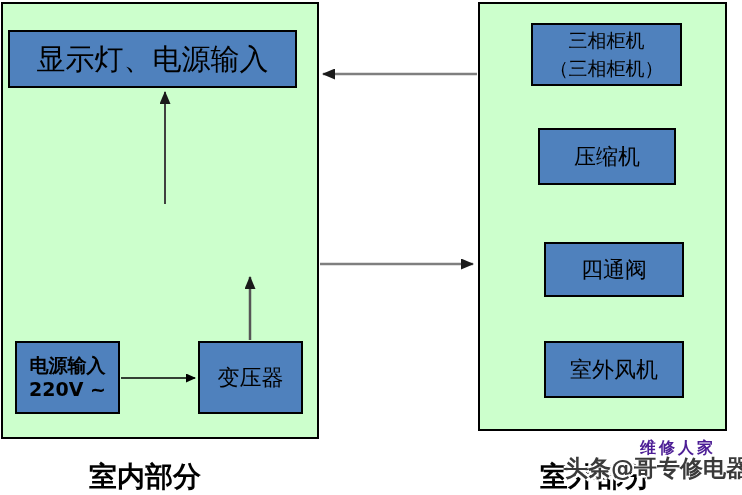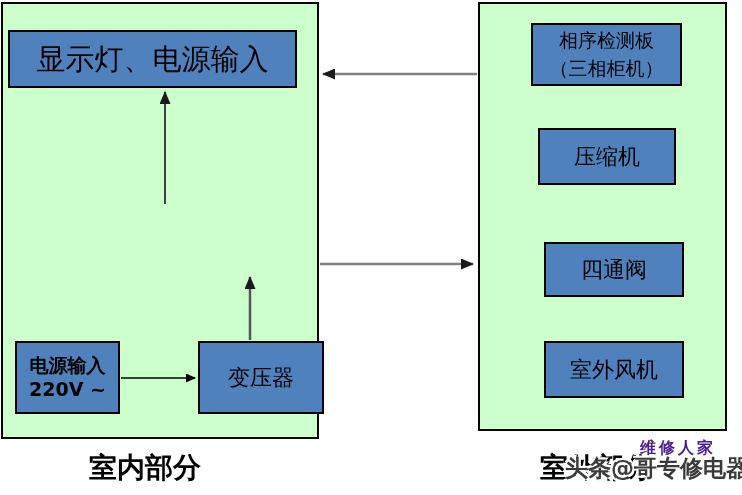--- a/index.html
+++ b/index.html
@@ -27,32 +27,33 @@
     flex-direction:column;
     align-items:center;
     justify-content:center;
     color:#000000;
     text-align:center;
     line-height:1.25;
   }
   .box-display   {left:8px;  top:30px;  width:289px; height:58px; font-size:29px; font-family:"DejaVu Serif",serif;}
   .box-mainboard {left:32px; top:204px; width:269px; height:69px; font-size:29px; font-family:"DejaVu Serif",serif;}
   .box-power     {left:15px; top:341px; width:105px; height:73px; font-size:19px; font-weight:bold;}
-  .box-transformer{left:198px;top:341px;width:126px; height:73px; font-size:22px; font-family:"DejaVu Serif",serif;}
+  .box-transformer{left:198px;top:341px;width:105px; height:73px; font-size:22px; font-family:"DejaVu Serif",serif;}
   .box-phase     {left:531px;top:23px;  width:151px; height:63px; font-size:19px; font-family:"DejaVu Serif",serif; line-height:1.45;}
   .box-compressor{left:538px;top:128px; width:138px; height:57px; font-size:22px; font-family:"DejaVu Serif",serif;}
   .box-valve     {left:544px;top:242px; width:140px; height:55px; font-size:22px; font-family:"DejaVu Serif",serif;}
   .box-fan       {left:544px;top:341px; width:140px; height:57px; font-size:22px; font-family:"DejaVu Serif",serif;}
   .caption{
     position:absolute;
     font-family:"DejaVu Serif",serif;
     font-weight:bold;
     font-size:28px;
     color:#000000;
     white-space:nowrap;
+    margin-top:9px;
   }
   .caption.indoor-cap{left:89px;top:449px;}
   .caption.outdoor-cap{left:540px;top:449px;}
   .arrows{
     position:absolute;left:0;top:0;width:742px;height:495px;
     pointer-events:none;
   }
   .watermark-main{
     position:absolute;left:565px;top:453px;
     font-size:23px;font-weight:bold;color:#3a3a3a;
@@ -79,21 +80,21 @@
   </div>
   <div class="bluebox box-power">
     <span>电源输入</span>
     <span>220V ~</span>
   </div>
   <div class="bluebox box-transformer">
     <span>变压器</span>
   </div>
 
   <div class="bluebox box-phase">
-    <span>相序检测板</span>
+    <span>三相柜机</span>
     <span>（三相柜机）</span>
   </div>
   <div class="bluebox box-compressor">
     <span>压缩机</span>
   </div>
   <div class="bluebox box-fan">
     <span>室外风机</span>
   </div>
   <div class="bluebox box-valve">
     <span>四通阀</span>

